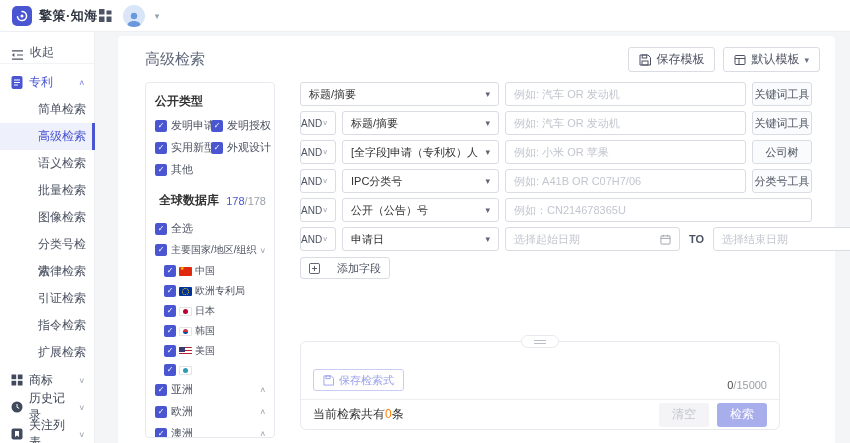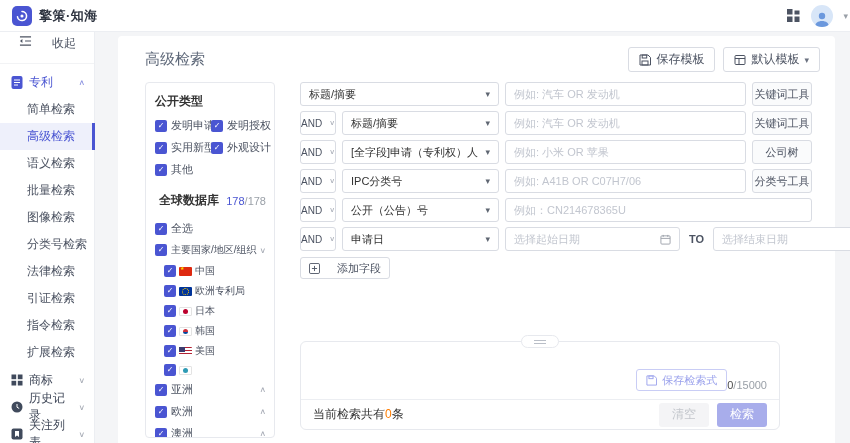--- a/index.html
+++ b/index.html
@@ -1,38 +1,38 @@
 <!DOCTYPE html>
 <html style="--primary: #4a55d2; --primary-bg: #eef0fb; --orange: #ff7d00; --search-disabled-bg: #a8adeb; --avatar-bg: #d8e6f8;"><head>
 <meta charset="utf-8">
 <style>
   *{box-sizing:border-box;margin:0;padding:0}
   html,body{width:850px;height:443px;overflow:hidden}
   body{font-family:"Liberation Sans","DejaVu Sans",sans-serif;font-size:12px;color:#333;background:#f4f5f7}
   button{font-family:inherit}
 
   
-  .header{position:fixed;top:0;left:0;right:0;height:32px;background:#fff;border-bottom:1px solid #eceef2;display:flex;align-items:center;justify-content:space-between;padding:0 2px 0 12px;z-index:20}
+  .header{position:fixed;top:0;left:0;right:0;height:32px;background:#fff;border-bottom:1px solid #eceef2;display:flex;align-items:center;justify-content:flex-start;padding:0 24px 0 12px;z-index:20}
   .brand{display:flex;align-items:center;gap:7px}
   .logo{width:20px;height:20px;border-radius:5px;background:var(--primary,#4a55d2);display:flex;align-items:center;justify-content:center}
   .brand-name{font-size:13px;font-weight:700;color:#2e3440;letter-spacing:.5px}
   .header-right{display:flex;align-items:center;gap:10px}
   .avatar{width:22px;height:22px;border-radius:50%;background:var(--avatar-bg,#d8e6f8);display:flex;align-items:flex-end;justify-content:center;overflow:hidden;cursor:pointer}
   .hdr-caret{color:#9aa0a8;font-size:9px;cursor:pointer}
 
   
   .sidebar{position:fixed;top:32px;left:0;bottom:0;width:95px;background:#fff;border-right:1px solid #eceef2;padding-top:3px;z-index:10}
-  .collapse-row{height:26px;display:flex;align-items:flex-start;gap:20px;padding-left:19px;color:#4c5362;cursor:pointer}
+  .collapse-row{height:26px;display:flex;align-items:flex-end;gap:6px;padding-left:11px;color:#4c5362;cursor:pointer}
   .side-divider{border-bottom:1px solid #f2f3f5;margin:2px 0 5px}
   .nav-group{height:26px;display:flex;align-items:center;gap:6px;padding:0 9px 0 11px;color:#3e4657;cursor:pointer;margin:1px 0}
   .nav-group .glabel{flex:1;font-size:12px}
   .nav-group.patent,.nav-group.patent .glabel{color:var(--primary,#4a55d2)}
   .chev{color:#a6abb5;font-size:9px;line-height:1;transform:scaleY(.85)}
   .nav-group.patent .chev{color:#8a91e0}
-  .sub-item{height:27px;line-height:27px;padding-left:27px;color:#4c5362;cursor:pointer;position:relative;font-size:12px}
+  .sub-item{height:27px;line-height:27px;padding-left:38px;color:#4c5362;cursor:pointer;position:relative;font-size:12px}
   .sub-item.active{background:var(--primary-bg,#eef0fb);color:var(--primary,#4a55d2)}
   .sub-item.active::after{content:"";position:absolute;right:-1px;top:0;bottom:0;width:3px;background:var(--primary,#4a55d2)}
 
   
   .main-card{position:fixed;left:118px;top:36px;right:15px;bottom:0;background:#fff;border-radius:4px 4px 0 0;padding:11px 0 0 27px}
   .title-row{display:flex;justify-content:space-between;align-items:center;padding-right:15px;margin-bottom:10px}
   .page-title{font-size:15px;font-weight:500;color:#5d6778}
   .tmpl-btns{display:flex;gap:8px}
   .tmpl-btn{height:25px;border:1px solid #d9dce3;background:#fff;border-radius:3px;display:inline-flex;align-items:center;gap:5px;padding:0 10px;color:#4c5362;font-size:12px;cursor:pointer}
   .tmpl-btn .caret{font-size:9px;color:#6b7280}
@@ -68,41 +68,41 @@
   .flag-kr::before{content:"";position:absolute;left:3px;top:1.5px;width:5px;height:5px;border-radius:50%;background:linear-gradient(#cd2e3a 50%,#0047a0 50%)}
   .flag-us{background:repeating-linear-gradient(#b22234 0 1.5px,#fff 1.5px 3px)}
   .flag-us::before{content:"";position:absolute;left:0;top:0;width:6px;height:5px;background:#3c3b6e}
   .flag-wipo{background:#fff;border:1px solid #e3e3e3}
   .flag-wipo::before{content:"";position:absolute;left:3px;top:1.5px;width:5px;height:5px;background:#2e9bb5;border-radius:50%}
 
   
   .form-area{flex:1;margin-left:25px;margin-right:23px}
   .form-grid{display:grid;grid-template-columns:36px 157px 1fr 60px;column-gap:6px;row-gap:5px}
   .andsel,.sel,.inp,.tool,.date-box{height:24px;border:1px solid #d9dce3;border-radius:3px;background:#fff}
-  .andsel{display:flex;align-items:center;justify-content:space-between;gap:0;font-size:10px;color:#4c5362;cursor:pointer}
+  .andsel{display:flex;align-items:center;justify-content:flex-start;gap:0;font-size:10px;color:#4c5362;cursor:pointer}
   .andsel .chev{font-size:8px}
   .sel{display:flex;align-items:center;justify-content:space-between;padding:0 8px;cursor:pointer;color:#333;font-size:11px;white-space:nowrap}
   .sel .caret{color:#5f6672;font-size:9px;margin-left:4px}
   .span2{grid-column:1/3}
   .inp{padding:0 8px;font-size:11px;color:#333;width:100%;outline:none}
   .inp::placeholder{color:#c2c6cf}
   .tool{background:#fafbfc;color:#4c5362;font-size:11px;cursor:pointer;padding:0 1px;border:1px solid #d9dce3}
   .wide{grid-column:3/5;margin-right:16px}
   .date-cell{grid-column:3/5;margin-right:34px;display:flex;align-items:center;gap:9px;border:none;height:24px}
   .date-box{flex:1;display:flex;align-items:center;padding:0 8px;gap:4px}
   .date-box input{border:none;outline:none;flex:1;font-size:11px;color:#333;min-width:0;background:transparent}
   .date-box input::placeholder{color:#c2c6cf}
   .to{font-size:11px;font-weight:700;color:#4c5362}
   .add-field{margin-top:6px;height:22px;border:1px solid #d9dce3;background:#fff;border-radius:3px;display:inline-flex;align-items:center;gap:17px;padding:0 8px;color:#4c5362;font-size:11px;cursor:pointer}
 
   
   .query-panel{margin-top:62px;border:1px solid #e7e9ee;border-radius:6px;position:relative;background:#fff;margin-right:32px}
   .handle{position:absolute;top:-7px;left:50%;transform:translateX(-50%);width:38px;height:13px;background:#fff;border:1px solid #e7e9ee;border-radius:8px;display:flex;align-items:center;justify-content:center;cursor:grab}
   .handle i{display:block;width:12px;height:4px;border-top:1px solid #b9bec7;border-bottom:1px solid #b9bec7}
-  .qp-body{height:57px;padding:8px 12px;display:flex;align-items:flex-end;justify-content:flex-end}
+  .qp-body{height:57px;padding:8px 12px;display:flex;align-items:flex-end;justify-content:space-between}
   .save-query{height:22px;border:1px solid #c9cdf5;color:#9aa1ec;background:#fff;border-radius:3px;display:inline-flex;align-items:center;gap:5px;padding:0 9px;font-size:11px;cursor:pointer}
   .char-count{font-size:11px;color:#4a4a4a}
   .char-count span{color:#9aa0a8}
   .qp-footer{border-top:1px solid #eceef2;height:30px;display:flex;align-items:center;justify-content:space-between;padding:5px 12px}
   .result-text{color:#333;font-size:12px}
   .result-text b{color:var(--orange,#ff7d00);font-weight:400}
   .btns{display:flex;gap:8px}
   .clear-btn{width:50px;height:24px;border:none;border-radius:3px;background:#f4f4f6;color:#c3c6cc;cursor:pointer;font-size:12px}
   .search-btn{width:50px;height:24px;border:none;border-radius:3px;background:var(--search-disabled-bg,#a8adeb);color:#fff;cursor:pointer;font-size:12px}
 </style>

